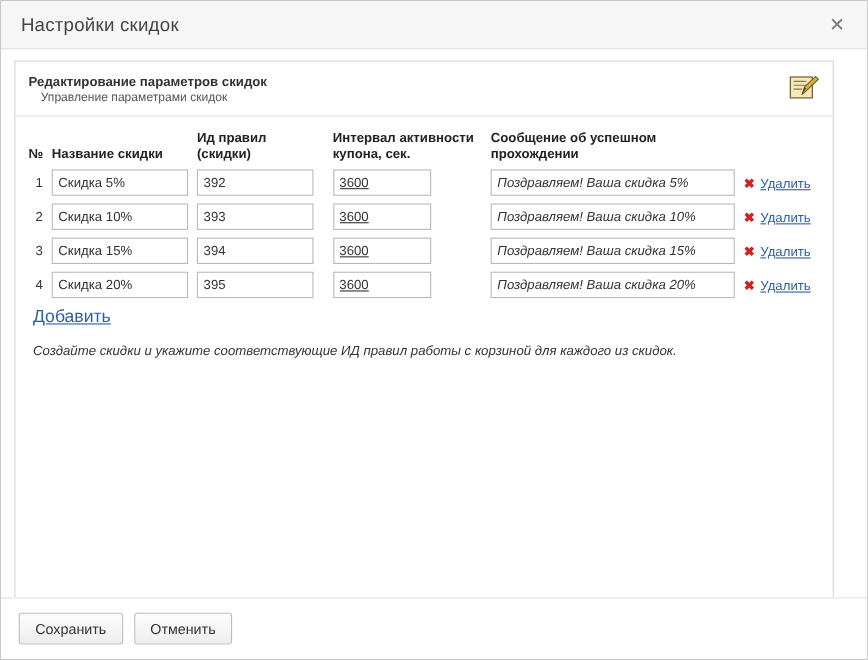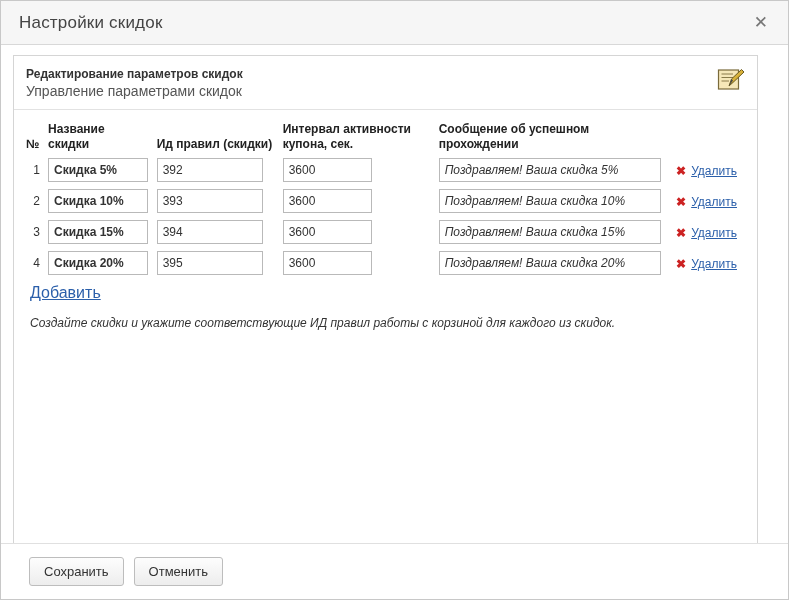--- a/index.html
+++ b/index.html
@@ -72,23 +72,24 @@
     padding: 10px 12px 8px 12px;
     border-bottom: 1px solid #e2e2e2;
   }
   .panel-header .htitle {
     font-size: 12px;
     font-weight: bold;
     color: #333333;
     line-height: 1.35;
   }
   .panel-header .hsub {
-    font-size: 14px;
+    font-size: 11px;
     color: #555555;
     line-height: 1.35;
+    margin-left: 11px;
   }
   .edit-icon {
     width: 28px;
     height: 26px;
     position: relative;
     cursor: pointer;
   }
   
   .table-wrap {
     padding: 12px 12px 0 12px;
@@ -124,23 +125,23 @@
     font-family: "Liberation Sans", sans-serif;
     font-size: 12px;
     color: #333333;
     border: 1px solid #b9b9b9;
     background: #ffffff;
     height: 24px;
     padding: 2px 5px;
     box-sizing: border-box;
     outline: none;
   }
-  input.w-name { width: 100px; font-weight: bold; }
+  input.w-name { width: 124px; }
   input.w-rule { width: 106px; }
-  input.w-int  { width: 89px; }
+  input.w-int  { width: 89px; text-decoration: underline; }
   input.w-msg  { width: 222px; font-style: italic; }
   .del-cell {
     white-space: nowrap;
     padding-left: 6px;
     margin-left: 28px;
   }
   .del-x {
     color: #cc2222;
     font-size: 12px;
     font-weight: bold;
@@ -167,21 +168,21 @@
     color: #333333;
   }
   
   .footer {
     height: 56px;
     min-height: 56px;
     background: #ffffff;
     border-top: 1px solid #e0e0e0;
     display: flex;
     align-items: center;
-    padding-left: 28px;
+    padding-left: 16px;
     gap: 10px;
     box-sizing: border-box;
   }
   .btn {
     font-family: "Liberation Sans", sans-serif;
     font-size: 13px;
     color: #333333;
     background: linear-gradient(#fdfdfd, #ededed);
     border: 1px solid #bdbdbd;
     border-radius: 3px;

